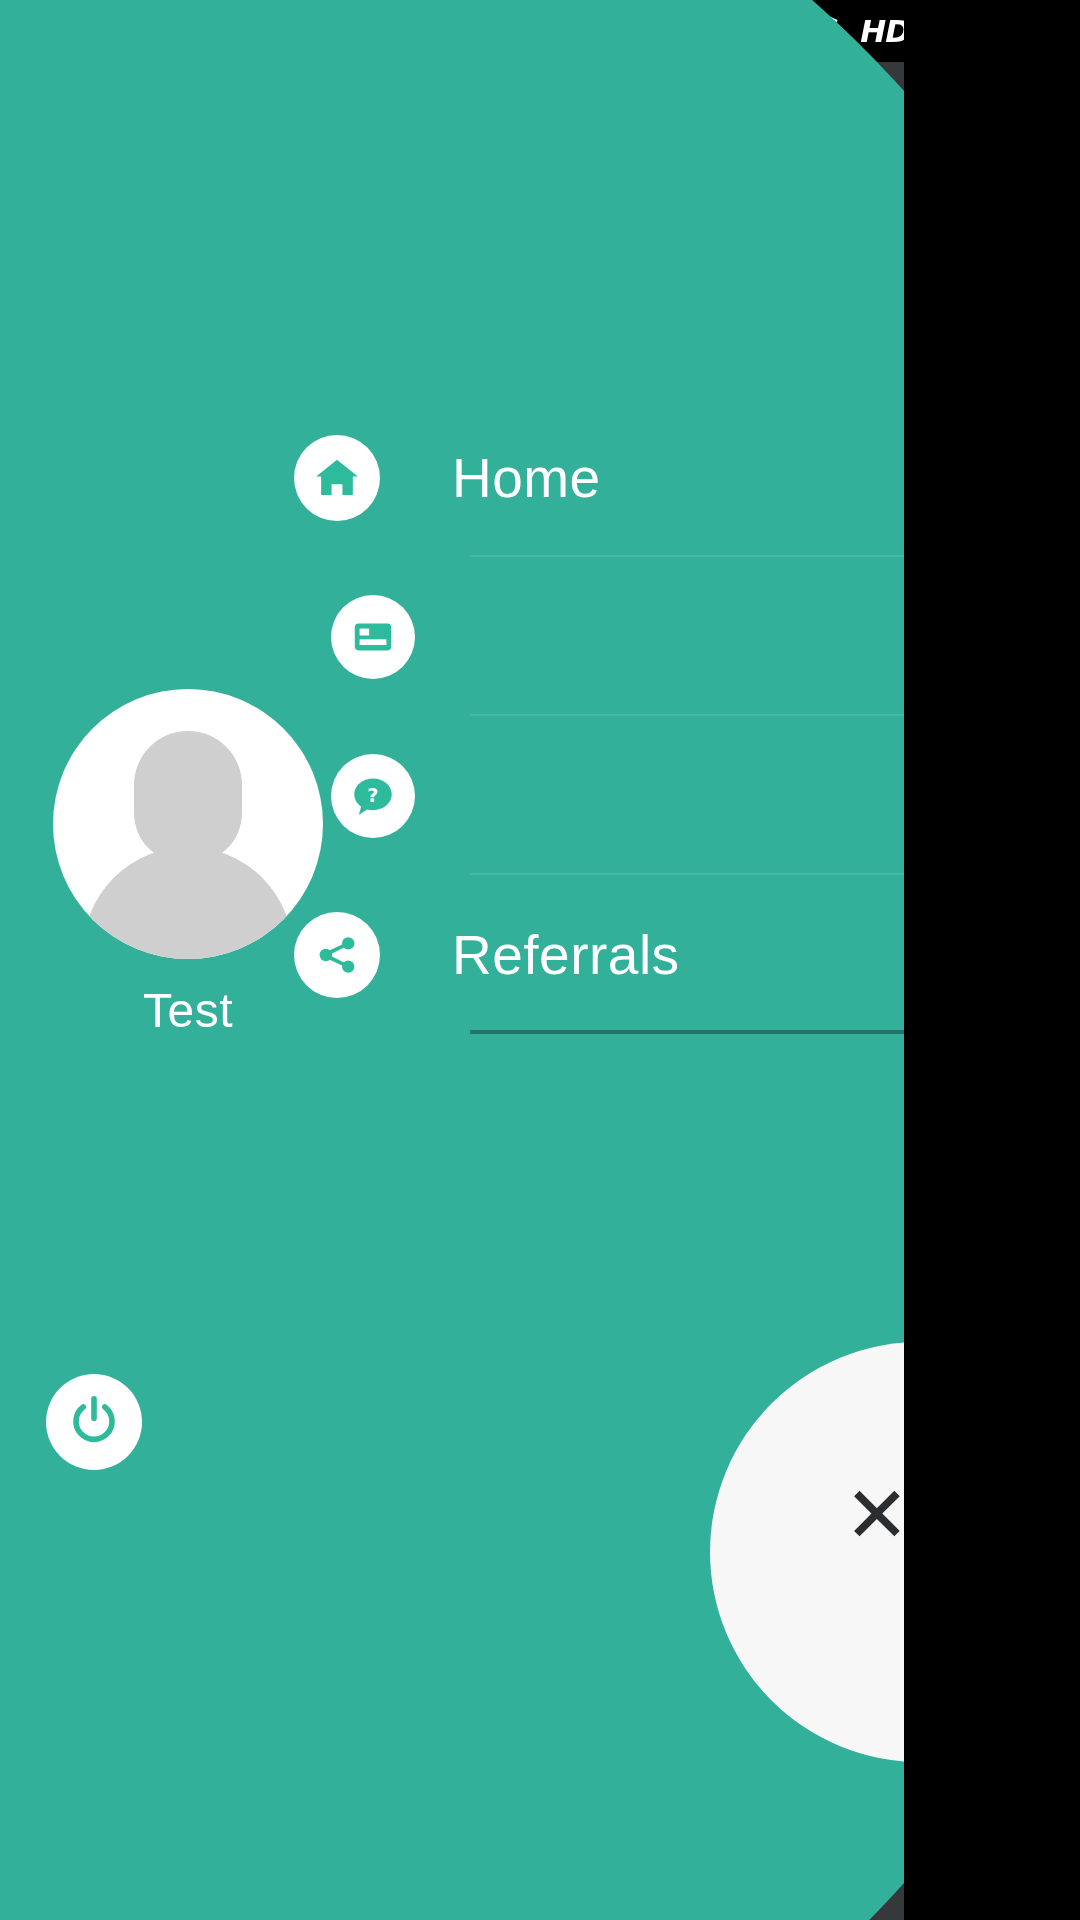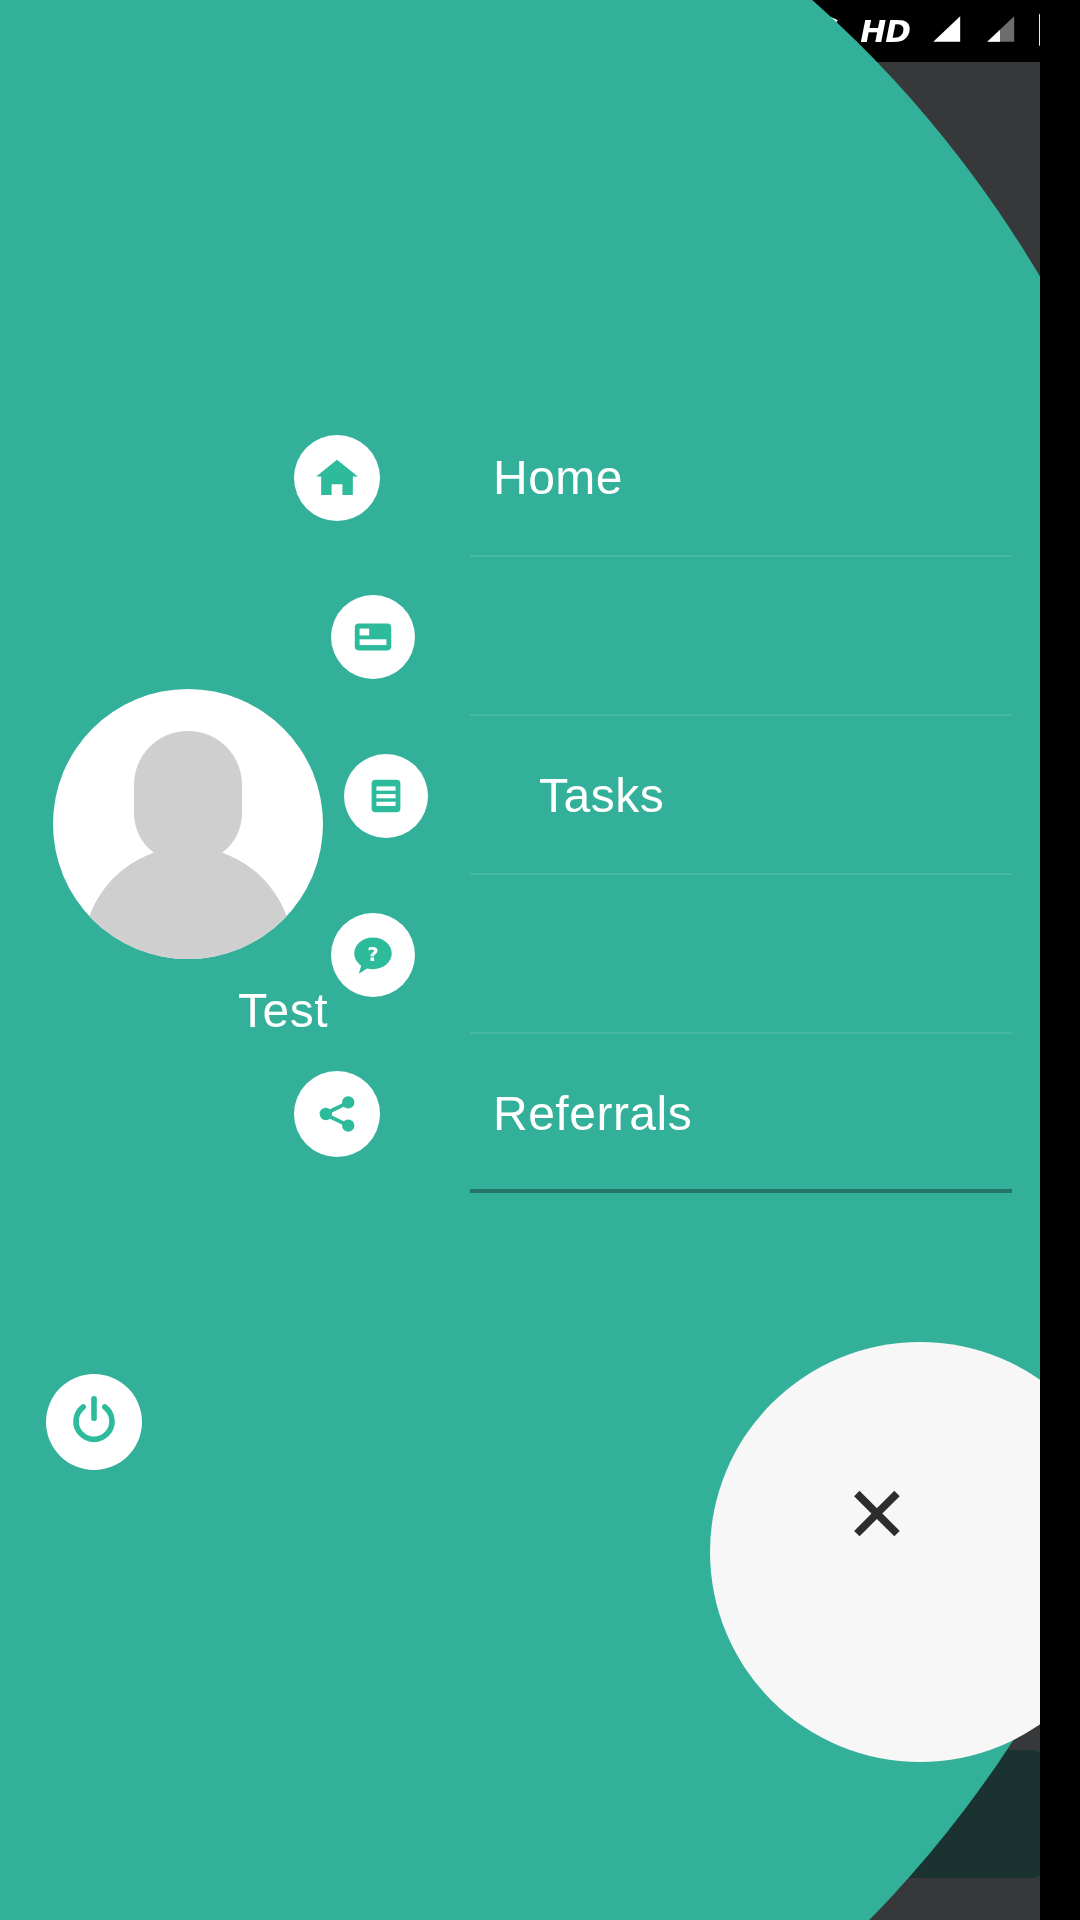--- a/index.html
+++ b/index.html
@@ -2,21 +2,21 @@
 <html><head>
 <meta charset="utf-8">
 <style>
   * { box-sizing: border-box; margin: 0; padding: 0; }
   html, body {
     width: 1080px; height: 1920px;
     background: #000;
     font-family: "Liberation Sans", sans-serif;
     overflow: hidden;
   }
-  #screen { position: relative; width: 1040px; height: 1920px; overflow: hidden; background: #0c4a6e; }
+  #screen { position: relative; width: 904px; height: 1920px; overflow: hidden; background: #0c4a6e; }
 
   
   #statusbar {
     position: absolute; top: 0; left: 0; width: 1080px; height: 62px;
     background: #000; display: flex; align-items: center;
   }
   #sb-time {
     color: #fff; font-size: 37px; margin-left: 24px; letter-spacing: 0px;
     font-family: "DejaVu Sans", sans-serif;
   }
@@ -74,21 +74,21 @@
   }
   #drawer-shape {
     position: absolute;
     left: -820px; top: -300px;
     width: 2050px; height: 2450px;
     border-radius: 50%;
     background: #33b099;
   }
 
   
-  #profile { position: absolute; left: 48px; top: 689px; width: 280px; text-align: right; }
+  #profile { position: absolute; left: 48px; top: 689px; width: 280px; text-align: center; }
   #avatar {
     width: 270px; height: 270px; border-radius: 50%; background: #fff;
     overflow: hidden; position: relative; margin: 0 auto;
   }
   #avatar .head {
     position: absolute; left: 50%; top: 42px; transform: translateX(-50%);
     width: 108px; height: 132px; border-radius: 54px 54px 50px 50px; background: #cfcfcf;
   }
   #avatar .body {
     position: absolute; left: 50%; top: 158px; transform: translateX(-50%);
@@ -97,21 +97,21 @@
   #profile-name { color: #fff; font-size: 48px; margin-top: 24px; letter-spacing: 0.5px; }
 
   
   #menu { position: absolute; left: 0; top: 398px; width: 1080px; }
   .mi { position: relative; height: 159px; display: flex; align-items: center; }
   .mi-sep { position: absolute; left: 470px; right: 68px; bottom: 0; height: 2px; background: rgba(255,255,255,0.10); }
   .mi-icon {
     position: absolute; background: #fff; border-radius: 50%;
     display: flex; align-items: center; justify-content: center;
   }
-  .mi-label { position: absolute; color: #fff; font-size: 48px; letter-spacing: 0.5px; white-space: nowrap; margin-left: 41px; }
+  .mi-label { position: absolute; color: #fff; font-size: 55px; letter-spacing: 0.5px; white-space: nowrap; }
 
   
   #power {
     position: absolute; left: 46px; top: 1374px; width: 96px; height: 96px;
     border-radius: 50%; background: #fff;
     display: flex; align-items: center; justify-content: center;
   }
 
   
   #close-wrap {
@@ -276,32 +276,20 @@
       <div class="mi-icon" style="left:331px; width:84px; height:84px;">
         <svg width="46" height="46" viewBox="0 0 24 24">
           <rect x="2.5" y="5" width="19" height="14" rx="2" fill="#2dbb9c"></rect>
           <rect x="5" y="7.6" width="5" height="3.6" fill="#fff"></rect>
           <rect x="5" y="13.2" width="14" height="3" fill="#fff"></rect>
         </svg>
       </div>
       <div class="mi-sep"></div>
     </div>
 
-    <div class="mi">
-      <div class="mi-icon" style="left:344px; width:84px; height:84px;">
-        <svg width="46" height="46" viewBox="0 0 24 24">
-          <rect x="4.5" y="3.5" width="15" height="17" rx="2" fill="#2dbb9c"></rect>
-          <rect x="7" y="7" width="10" height="2.2" fill="#fff"></rect>
-          <rect x="7" y="11" width="10" height="2.2" fill="#fff"></rect>
-          <rect x="7" y="15" width="10" height="2.2" fill="#fff"></rect>
-        </svg>
-      </div>
-      <div class="mi-label" style="left:498px;">Tasks</div>
-      <div class="mi-sep"></div>
-    </div>
 
     <div class="mi">
       <div class="mi-icon" style="left:331px; width:84px; height:84px;">
         <svg width="50" height="50" viewBox="0 0 24 24">
           <path d="M12 3.6 C6.9 3.6 3 7 3 11.2 C3 13.6 4.3 15.7 6.3 17.1 L5.2 21 L9.2 18.5 C10.1 18.7 11 18.8 12 18.8 C17.1 18.8 21 15.4 21 11.2 C21 7 17.1 3.6 12 3.6 Z" fill="#2dbb9c"></path>
           <text x="12" y="14.8" text-anchor="middle" font-family="DejaVu Sans, sans-serif" font-size="9.5" font-weight="bold" fill="#fff">?</text>
         </svg>
       </div>
       <div class="mi-sep"></div>
     </div>

